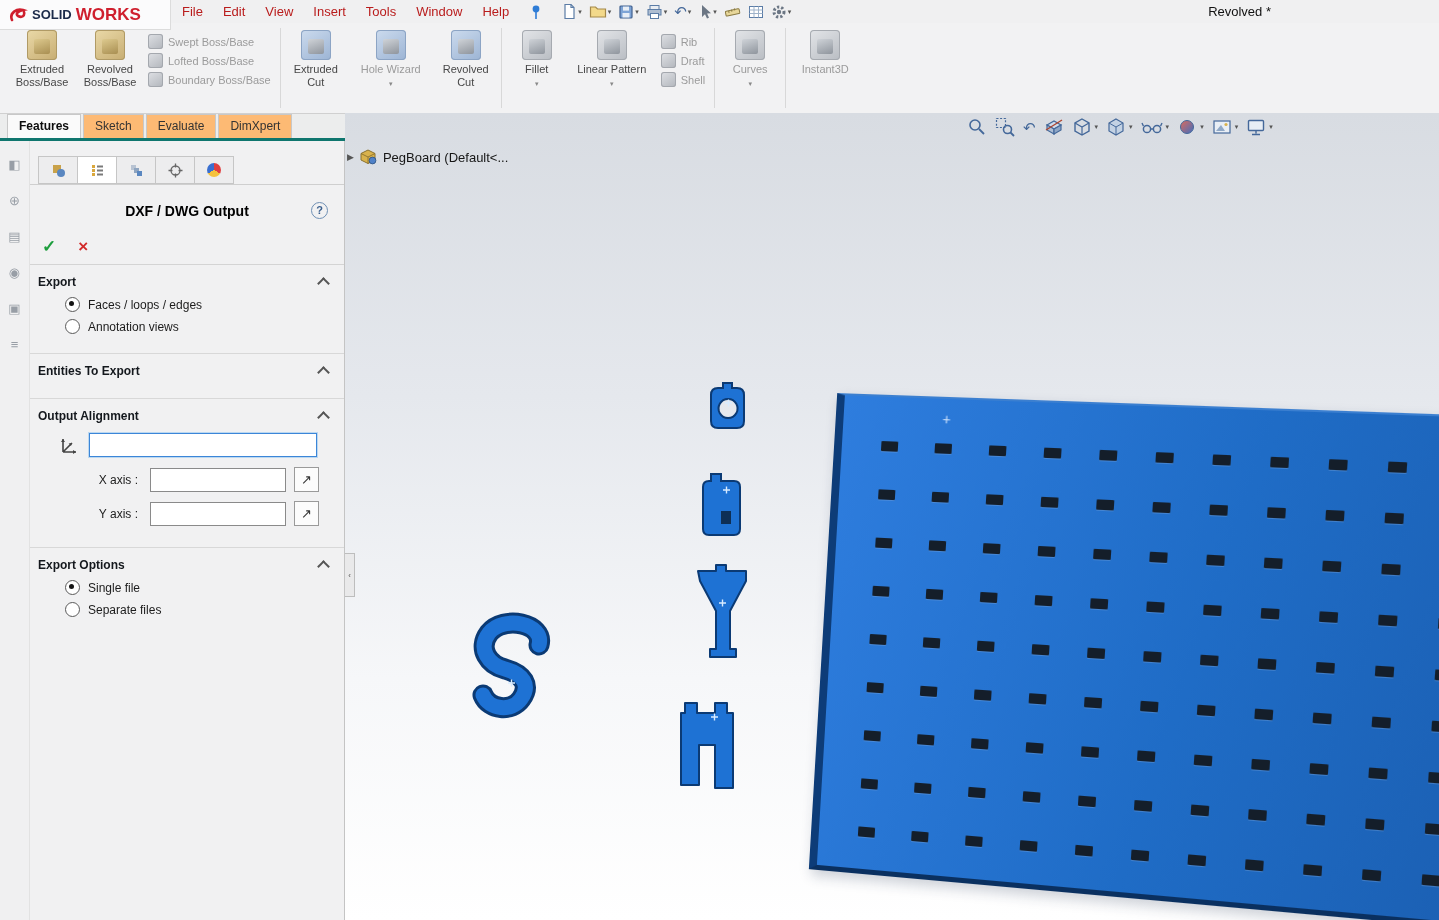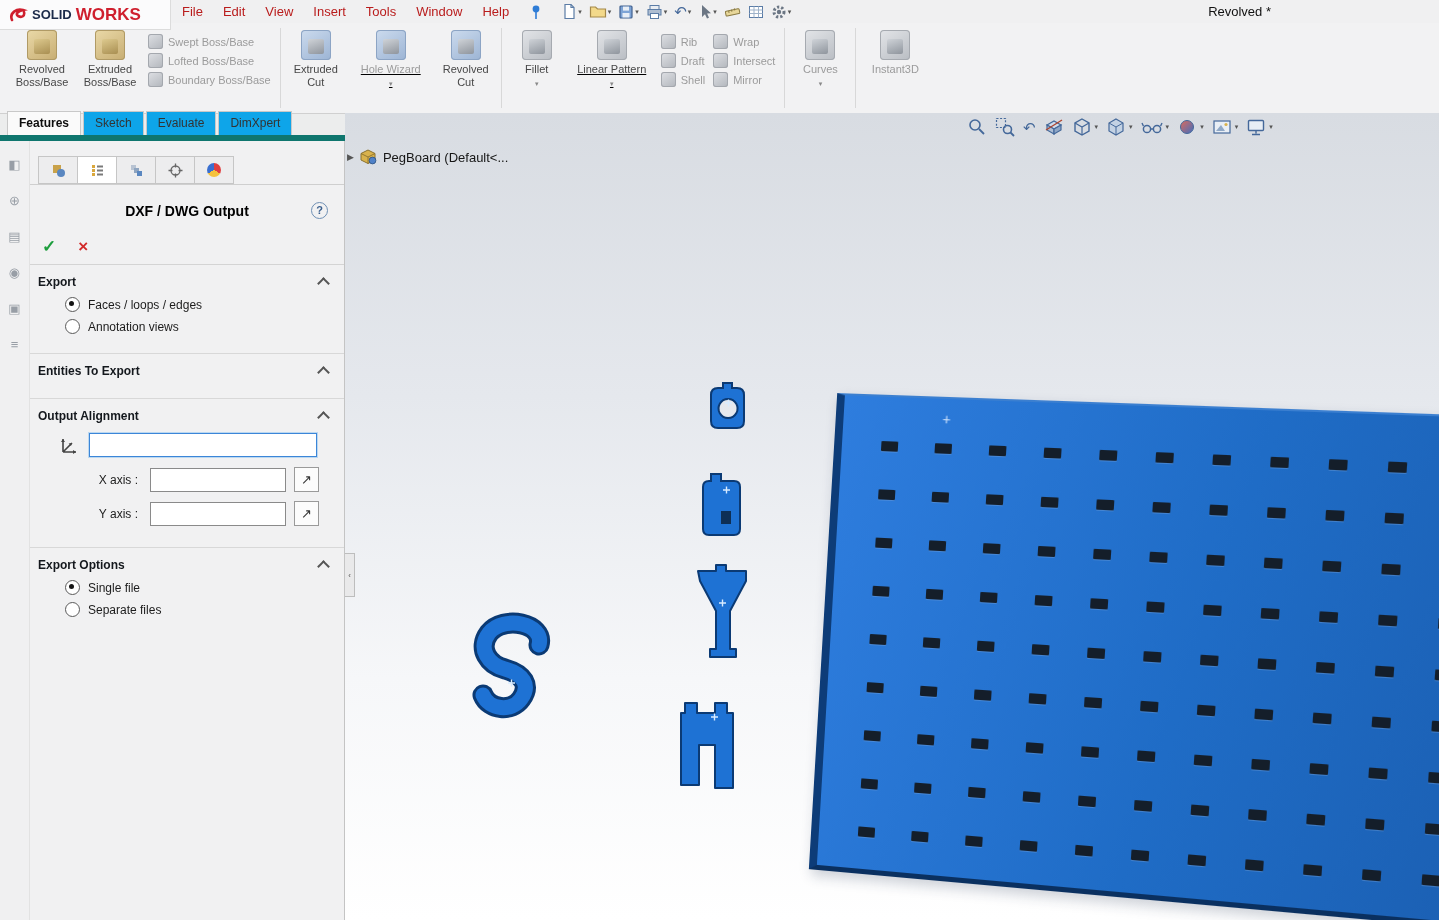--- a/index.html
+++ b/index.html
@@ -17,39 +17,39 @@
   .qat{display:flex;align-items:center;margin-left:16px;gap:3px;}
   .qbtn{display:flex;align-items:center;padding:1px 2px;}
   .caret{font-size:7px;color:#555;margin-left:1px;}
   .doc-title{margin-left:auto;margin-right:168px;font-size:13px;color:#111;}
 
   
   .ribbon{position:absolute;top:23px;left:0;right:0;height:90px;background:#f2f2f3;border-bottom:1px solid #d0d0d0;display:flex;align-items:stretch;padding-left:6px;}
   .rgroup{display:flex;align-items:stretch;padding:3px 2px;}
   .rsep{width:1px;background:#d8d8d8;margin:5px 3px;}
   .rbtn{display:flex;flex-direction:column;align-items:center;width:64px;padding:4px 2px 2px 2px;gap:3px;}
-  .rbtn.wide{width:86px;text-decoration:underline;}
+  .rbtn.wide{width:86px;}
   .rbtn.narrow{width:56px;}
   .rlabel{font-size:11px;text-align:center;line-height:1.15;}
   .en .rlabel{color:#474747;}
   .dis .rlabel{color:#9b9b9b;}
   .rcaret{font-size:7px;color:#888;margin-top:1px;}
   .sstack{display:flex;flex-direction:column;justify-content:flex-start;gap:4px;padding:8px 4px;}
   .srow{display:flex;align-items:center;gap:5px;font-size:11px;color:#9b9b9b;white-space:nowrap;}
   .blob{width:30px;height:30px;border-radius:4px;background:linear-gradient(145deg,#e3e5e8,#b9bdc3);box-shadow:inset 0 0 0 1px #a6aab0;position:relative;}
   .blob::after{content:"";position:absolute;left:7px;top:9px;right:7px;bottom:6px;border-radius:2px;background:linear-gradient(160deg,#cfd3d8,#8f959d);}
   .blob.gold{background:linear-gradient(145deg,#ead9a8,#c7ad72);box-shadow:inset 0 0 0 1px #b09a65;}
   .blob.gold::after{background:linear-gradient(160deg,#ddc98e,#a98f52);}
   .blob.blue{background:linear-gradient(145deg,#ccdbee,#9cb4d4);box-shadow:inset 0 0 0 1px #8ca4c4;}
   .blob.blue::after{background:linear-gradient(160deg,#b7cbe4,#7e99bd;);}
   .sblob{width:15px;height:15px;border-radius:3px;background:linear-gradient(145deg,#dfe1e5,#b2b6bc);box-shadow:inset 0 0 0 1px #a4a8ae;flex:0 0 auto;}
 
   
-  .tabrow{position:absolute;top:114px;left:0;width:345px;height:27px;background:#eceded;display:flex;align-items:flex-end;padding-left:7px;gap:2px;border-bottom:6px solid #0f766e;box-sizing:border-box;}
-  .tab{font-size:12px;padding:4px 11px 5px 11px;background:#0ea5e9;border:1px solid #c8c8c8;border-bottom:none;color:#333;}
+  .tabrow{position:absolute;top:114px;left:0;width:345px;height:27px;background:#eceded;display:flex;align-items:flex-end;padding-left:7px;gap:2px;border-bottom:3px solid #0f766e;box-sizing:border-box;}
+  .tab{font-size:12px;padding:4px 11px 5px 11px;background:#fdba74;border:1px solid #c8c8c8;border-bottom:none;color:#333;}
   .tab.active{background:#fafafa;font-weight:bold;color:#0d0d0d;}
 
   
   .lstrip{position:absolute;top:141px;left:0;width:30px;bottom:0;background:#f0f0f1;border-right:1px solid #e2e2e2;display:flex;flex-direction:column;align-items:center;padding-top:16px;gap:21px;box-sizing:border-box;}
   .lstrip span{font-size:13px;color:#989ea6;}
 
   
   .pm{position:absolute;left:30px;top:141px;width:315px;bottom:0;background:#f1f1f2;border-right:1px solid #c4c4c4;font-size:12px;color:#1c1c1c;box-sizing:border-box;}
   .pmtabs{display:flex;margin:15px 0 0 8px;}
   .pmtab{width:38px;height:26px;display:flex;align-items:center;justify-content:center;border:1px solid #c6c6c6;background:#ededee;margin-right:-1px;}
@@ -184,25 +184,25 @@
         <span class="caret">▾</span>
       </span>
     </div>
     <div class="doc-title">Revolved *</div>
   </div>
 
   <div class="ribbon">
     <div class="rgroup">
       <div class="rbtn en">
         <span class="blob gold"></span>
-        <span class="rlabel">Revolved Boss/Base</span>
+        <span class="rlabel">Extruded Boss/Base</span>
       </div>
       <div class="rbtn en">
         <span class="blob gold"></span>
-        <span class="rlabel">Extruded Boss/Base</span>
+        <span class="rlabel">Revolved Boss/Base</span>
       </div>
       <div class="sstack">
         <div class="srow">
             <span class="sblob"></span>
             <span>Swept Boss/Base</span>
           </div>
         <div class="srow">
             <span class="sblob"></span>
             <span>Lofted Boss/Base</span>
           </div>
@@ -245,34 +245,20 @@
             <span class="sblob"></span>
             <span>Rib</span>
           </div>
         <div class="srow">
             <span class="sblob"></span>
             <span>Draft</span>
           </div>
         <div class="srow">
             <span class="sblob"></span>
             <span>Shell</span>
-          </div>
-      </div>
-      <div class="sstack">
-        <div class="srow">
-            <span class="sblob"></span>
-            <span>Wrap</span>
-          </div>
-        <div class="srow">
-            <span class="sblob"></span>
-            <span>Intersect</span>
-          </div>
-        <div class="srow">
-            <span class="sblob"></span>
-            <span>Mirror</span>
           </div>
       </div>
     </div>
     <div class="rsep"></div>
     <div class="rgroup">
       <div class="rbtn narrow dis">
         <span class="blob"></span>
         <span class="rlabel">Curves</span>
         <span class="rcaret">▾</span>
       </div>

